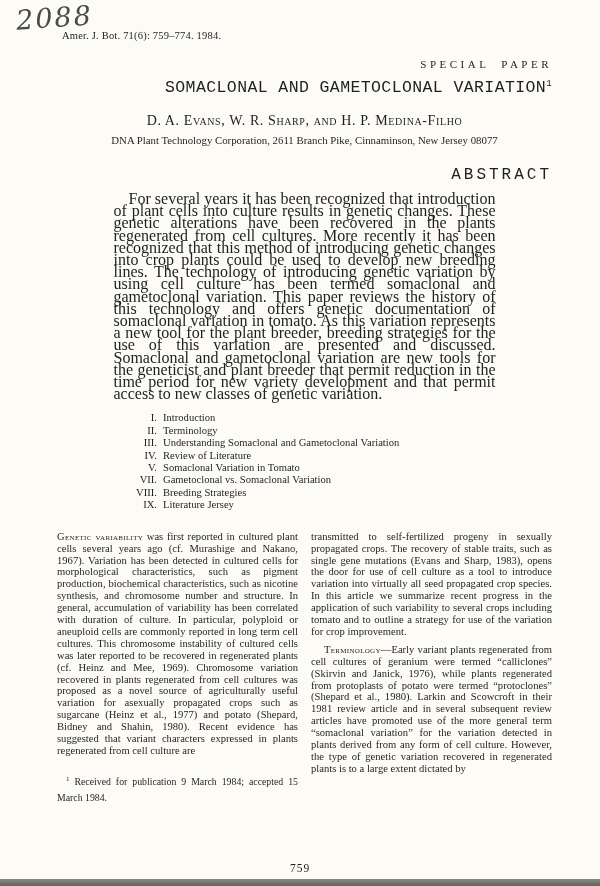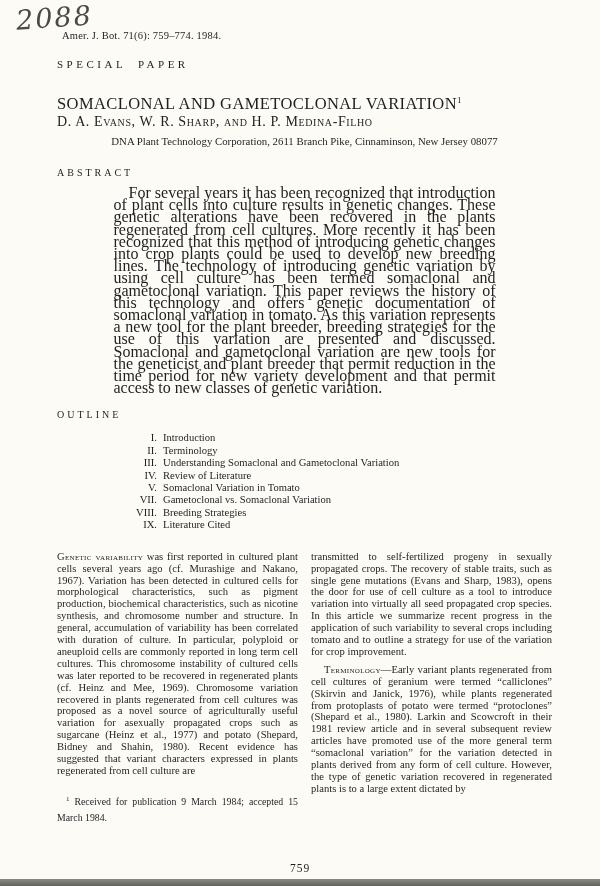--- a/index.html
+++ b/index.html
@@ -24,49 +24,52 @@
     font-size: 27px;
     color: #4a4a48;
     transform: rotate(-4deg);
     letter-spacing: 2px;
   }
 
   .citation { font-size: 10.5px; margin-left: 5px; letter-spacing: 0.2px; }
 
   .section-label {
     margin-top: 17px;
-    text-align: left;
+    text-align: right;
     font-size: 11px;
     letter-spacing: 3.5px;
     word-spacing: 6px;
   }
 
   .title {
-    margin: 24px 0 0 0;
-    text-align: left;
+    margin: 8px 0 0 0;
+    text-align: right;
     font-size: 16.5px;
     font-weight: normal;
     letter-spacing: 0.4px;
+    font-family: Liberation Mono, monospace;
   }
   .title sup { font-size: 9px; }
 
   .authors {
-    text-align: left;
+    margin-top: 16px;
+    text-align: center;
     font-size: 14px;
     font-variant: small-caps;
     letter-spacing: 0.6px;
   }
 
   .affiliation { margin-top: 5px; text-align: center; font-size: 10.8px; }
 
   .heading {
     margin-top: 20px;
-    text-align: left;
-    font-size: 10px;
+    text-align: right;
+    font-size: 16px;
     letter-spacing: 3px;
+    font-family: Liberation Mono, monospace;
   }
   .heading.outline-h { margin-top: 15px; }
 
   .abstract {
     width: 382px;
     margin: 9px auto 0 auto;
     font-size: 16px;
     line-height: 12.2px;
     text-align: justify;
     text-indent: 15px;
@@ -129,21 +132,20 @@
     <h1 class="title"><span>SOMACLONAL AND GAMETOCLONAL VARIATION</span><sup>1</sup></h1>
 
     <div class="authors">D. A. Evans, W. R. Sharp, and H. P. Medina-Filho</div>
 
     <div class="affiliation">DNA Plant Technology Corporation, 2611 Branch Pike, Cinnaminson, New Jersey 08077</div>
 
     <div class="heading">ABSTRACT</div>
 
     <p class="abstract">For several years it has been recognized that introduction of plant cells into culture results in genetic changes. These genetic alterations have been recovered in the plants regenerated from cell cultures. More recently it has been recognized that this method of introducing genetic changes into crop plants could be used to develop new breeding lines. The technology of introducing genetic variation by using cell culture has been termed somaclonal and gametoclonal variation. This paper reviews the history of this technology and offers genetic documentation of somaclonal variation in tomato. As this variation represents a new tool for the plant breeder, breeding strategies for the use of this variation are presented and discussed. Somaclonal and gametoclonal variation are new tools for the geneticist and plant breeder that permit reduction in the time period for new variety development and that permit access to new classes of genetic variation.</p>
 
-    <div class="heading outline-h">OUTLINE</div>
 
     <div class="outline">
       <div class="o-row">
           <span class="o-num">I.</span>
           <span class="o-label">Introduction</span>
         </div>
       <div class="o-row">
           <span class="o-num">II.</span>
           <span class="o-label">Terminology</span>
         </div>
@@ -162,21 +164,21 @@
       <div class="o-row">
           <span class="o-num">VII.</span>
           <span class="o-label">Gametoclonal vs. Somaclonal Variation</span>
         </div>
       <div class="o-row">
           <span class="o-num">VIII.</span>
           <span class="o-label">Breeding Strategies</span>
         </div>
       <div class="o-row">
           <span class="o-num">IX.</span>
-          <span class="o-label">Literature Cited</span>
+          <span class="o-label">Literature Jersey</span>
         </div>
     </div>
 
     <div class="columns">
       <div class="col">
         <p class="body-p"><span class="lead-caps">Genetic variability</span><span> was first reported in cultured plant cells several years ago (cf. Murashige and Nakano, 1967). Variation has been detected in cultured cells for morphological characteristics, such as pigment production, biochemical characteristics, such as nicotine synthesis, and chromosome number and structure. In general, accumulation of variability has been correlated with duration of culture. In particular, polyploid or aneuploid cells are commonly reported in long term cell cultures. This chromosome instability of cultured cells was later reported to be recovered in regenerated plants (cf. Heinz and Mee, 1969). Chromosome variation recovered in plants regenerated from cell cultures was proposed as a novel source of agriculturally useful variation for asexually propagated crops such as sugarcane (Heinz et al., 1977) and potato (Shepard, Bidney and Shahin, 1980). Recent evidence has suggested that variant characters expressed in plants regenerated from cell culture are</span></p>
         <p class="footnote"><sup>1</sup><span> Received for publication 9 March 1984; accepted 15 March 1984.</span></p>
       </div>
       <div class="col">
         <p class="body-p">transmitted to self-fertilized progeny in sexually propagated crops. The recovery of stable traits, such as single gene mutations (Evans and Sharp, 1983), opens the door for use of cell culture as a tool to introduce variation into virtually all seed propagated crop species. In this article we summarize recent progress in the application of such variability to several crops including tomato and to outline a strategy for use of the variation for crop improvement.</p>

